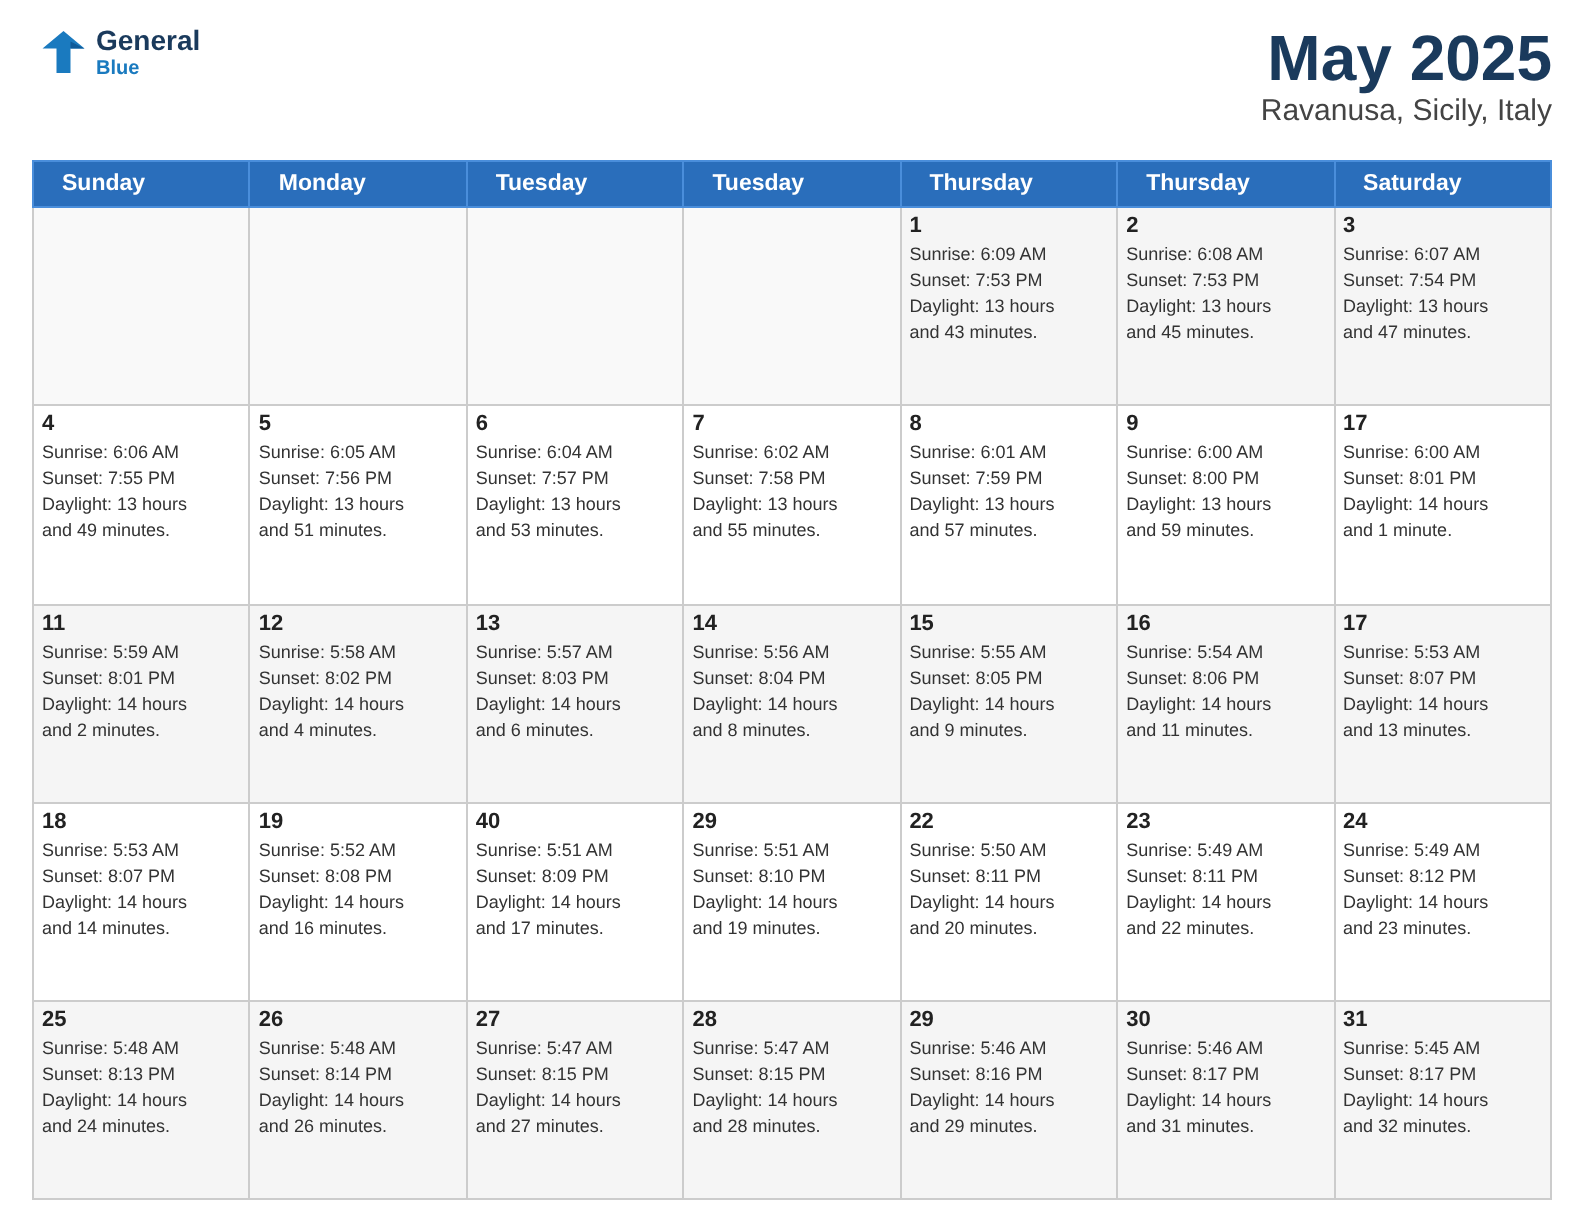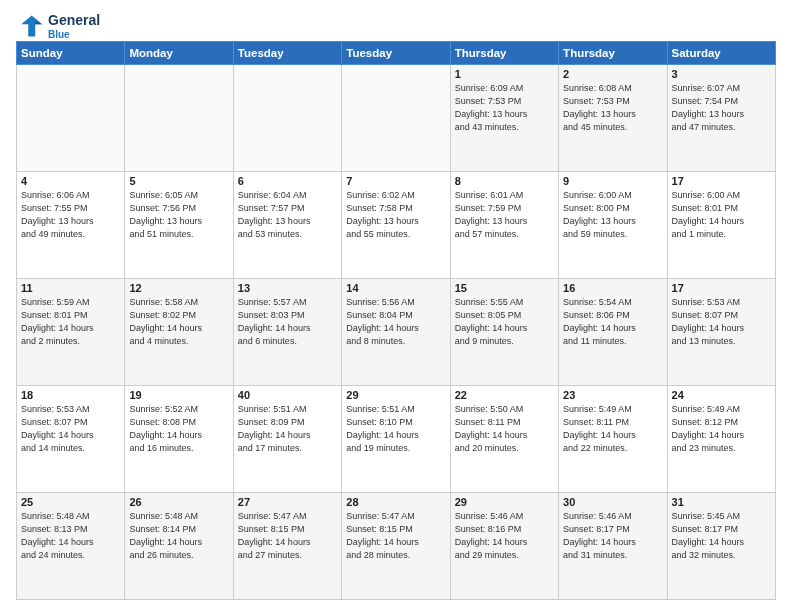--- a/index.html
+++ b/index.html
@@ -14,21 +14,21 @@
       width: 792px;
       height: 612px;
       padding: 12px 16px 12px 16px;
       display: flex;
       flex-direction: column;
     }
     .header {
       display: flex;
       justify-content: space-between;
       align-items: flex-start;
-      margin-bottom: 0;
+      margin-bottom: 16px;
     }
     .logo {
       display: flex;
       align-items: center;
       gap: 4px;
     }
     .logo-icon {
       width: 28px;
       height: 28px;
     }
@@ -50,21 +50,21 @@
       border-collapse: collapse;
       width: 100%;
       flex: 1;
       table-layout: fixed;
     }
     .calendar th {
       background: #2a6ebb;
       color: #fff;
       font-size: 11.5px;
       font-weight: bold;
-      padding: 5px 4px;
+      padding: 5px 14px;
       text-align: left;
       border: 1px solid #4a8edb;
     }
     .calendar td {
       border: 1px solid #ccc;
       vertical-align: top;
       padding: 3px 4px;
       font-size: 9.5px;
       color: #222;
       background: #fff;
@@ -100,20 +100,24 @@
     <div class="logo">
       <svg class="logo-icon" viewBox="0 0 32 32">
         <polygon points="18,4 30,14 22,14 22,28 14,28 14,14 6,14" fill="#1a7abf"></polygon>
         <polygon points="22,10 30,14 22,14" fill="#0d5a9a"></polygon>
       </svg>
       <div>
         <div style="font-size:14px;font-weight:bold;color:#1a3a5c;line-height:1.2">General</div>
         <div style="font-size:10px;font-weight:bold;color:#1a7abf;line-height:1.2">Blue</div>
       </div>
     </div>
+    <div class="title-block">
+      <div class="main-title">May 2025</div>
+      <div class="subtitle">Ravanusa, Sicily, Italy</div>
+    </div>
   </div>
 
   <table class="calendar">
     <thead>
       <tr id="weekday-row">
           <th>Sunday</th>
           <th>Monday</th>
           <th>Tuesday</th>
           <th>Tuesday</th>
           <th>Thursday</th>

